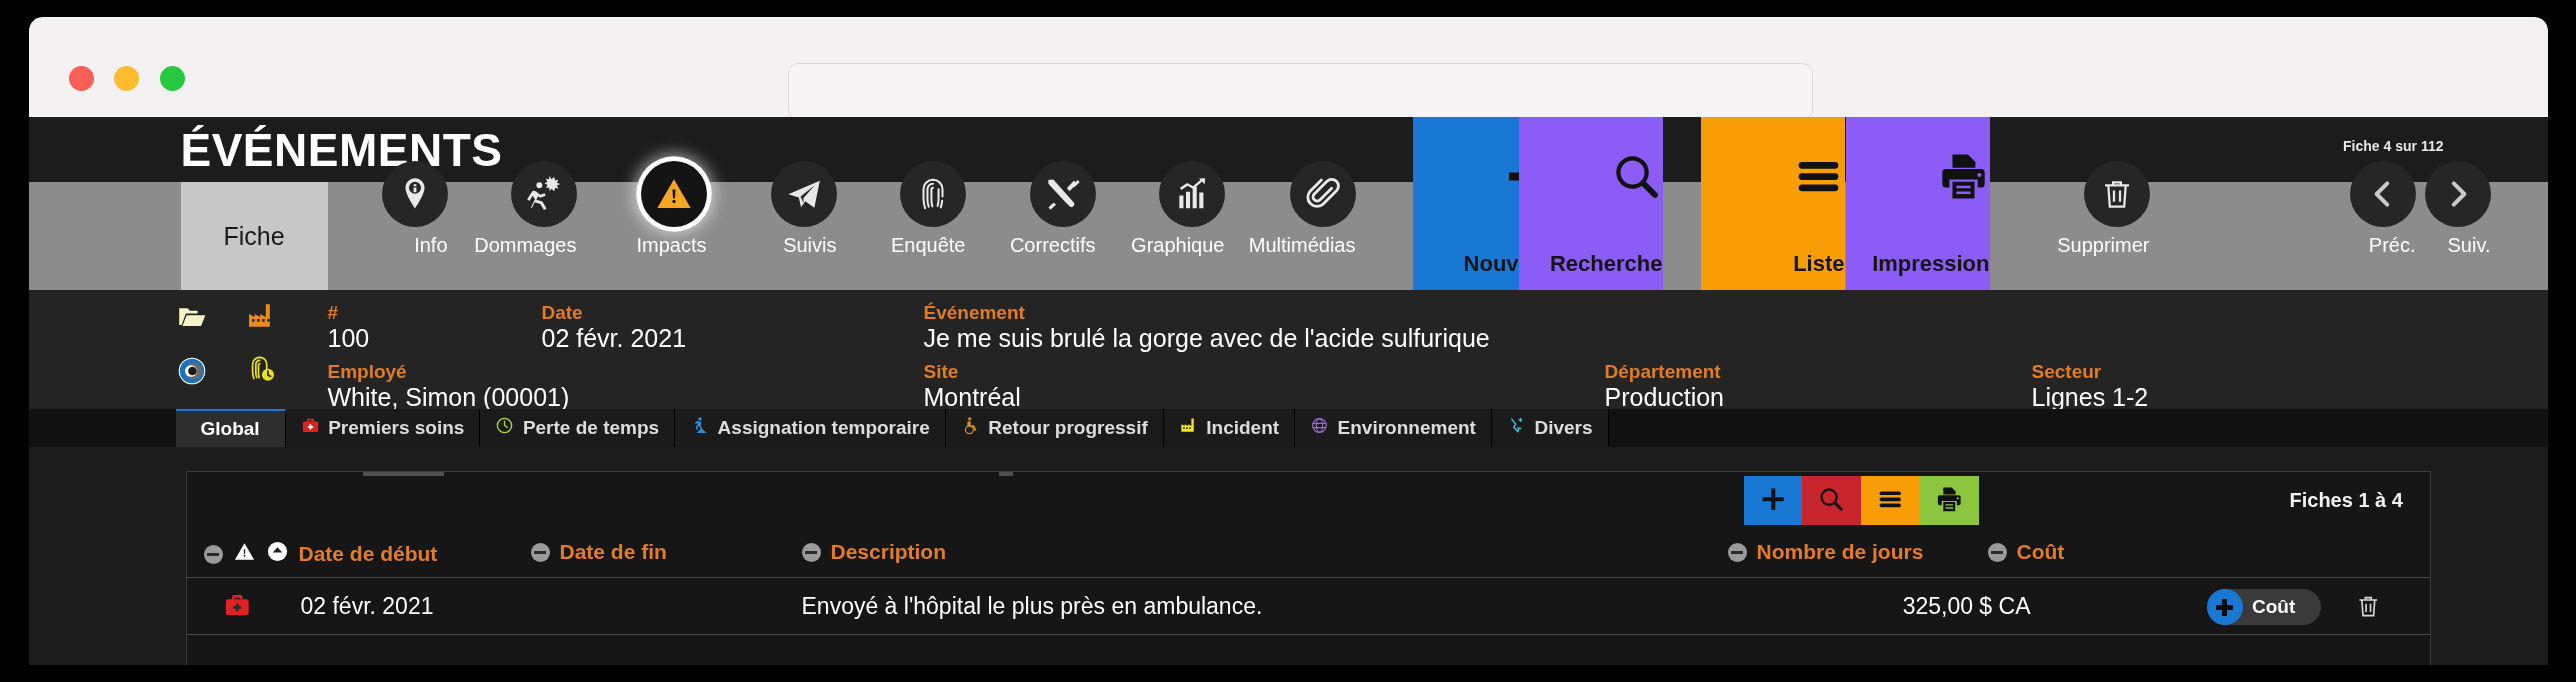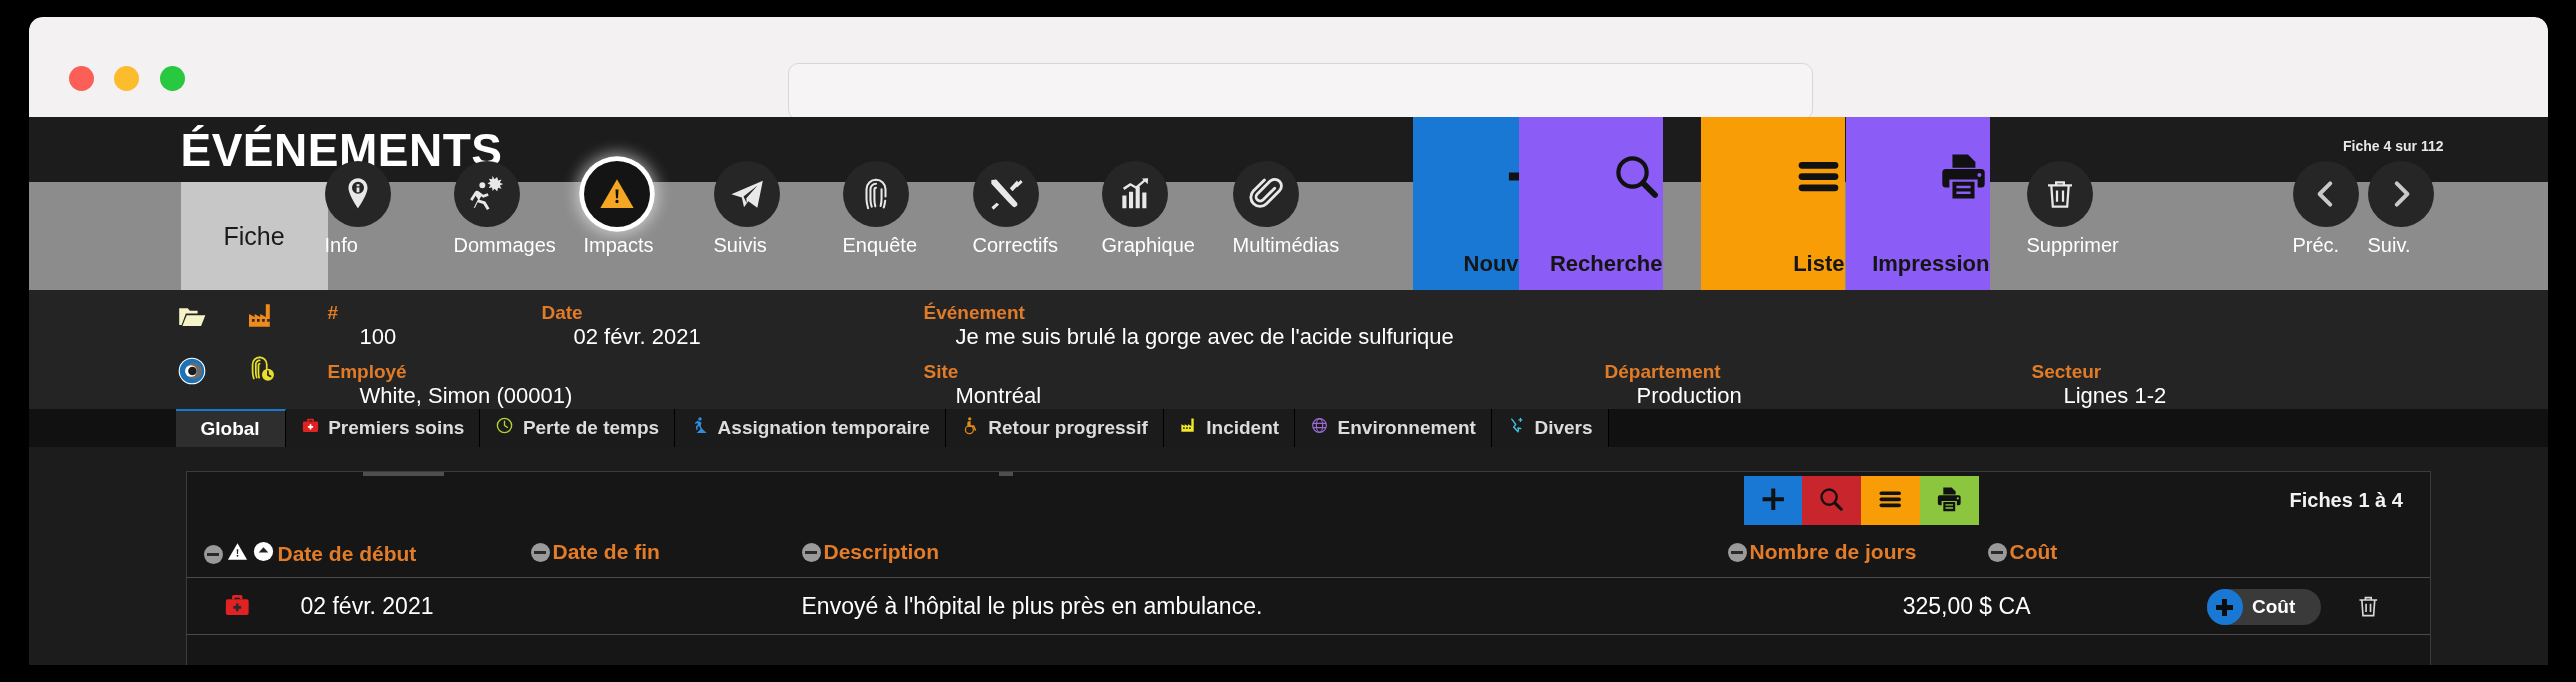--- a/index.html
+++ b/index.html
@@ -74,21 +74,21 @@
   #fiche-tab {
     position: absolute; left: 152px; top: 0;
     width: 147px; height: 108px;
     background: #c7c7c7;
     display: flex; align-items: center; justify-content: center;
     font-size: 25px; color: #1a1a1a; font-weight: 500;
   }
   .navbtn {
     position: absolute; top: 0;
     width: 123px; height: 108px;
-    display: flex; flex-direction: column; align-items: flex-start;
+    display: flex; flex-direction: column; align-items: flex-end;
     cursor: pointer;
   }
   .navbtn .circ {
     width: 66px; height: 66px; border-radius: 50%;
     background: #262626;
     display: flex; align-items: center; justify-content: center;
     margin-top: -21px;
     position: relative;
   }
   .navbtn.active .circ {
@@ -118,21 +118,21 @@
   }
 
   
   #detail {
     position: relative;
     height: 119px;
     background: #242424;
   }
   .fieldgrp { position: absolute; }
   .flabel { font-size: 19px; color: #e07b28; font-weight: bold; line-height: 1.05; }
-  .fvalue { font-size: 22px; color: #ffffff; line-height: 1.25; white-space: nowrap; margin-left: 32px; }
+  .fvalue { font-size: 25px; color: #ffffff; line-height: 1.25; white-space: nowrap; }
   .dicon { position: absolute; }
 
   
   #sectiontabs {
     position: relative;
     height: 38px;
     background: #111;
     display: flex;
     align-items: stretch;
     padding-left: 147px;
@@ -174,21 +174,21 @@
     position: absolute; right: 26.6px; top: 17px;
     font-size: 20px; color: #f2f2f2; font-weight: 600;
   }
 
   #colheaders {
     position: relative; height: 49px;
     border-bottom: 0.9px solid #4a4a4a;
   }
   .colh {
     position: absolute; top: 11.4px;
-    display: flex; align-items: center; gap: 3px;
+    display: flex; align-items: center; gap: 10px;
     font-size: 21px; color: #e27c28; font-weight: bold;
     white-space: nowrap;
   }
   .minus-circ {
     width: 19px; height: 19px; border-radius: 50%;
     background: #9a9a9a; position: relative; flex: none;
   }
   .minus-circ::after {
     content: ""; position: absolute; left: 3.8px; top: 8px;
     width: 11.4px; height: 2.8px; background: #2a2a2a;

